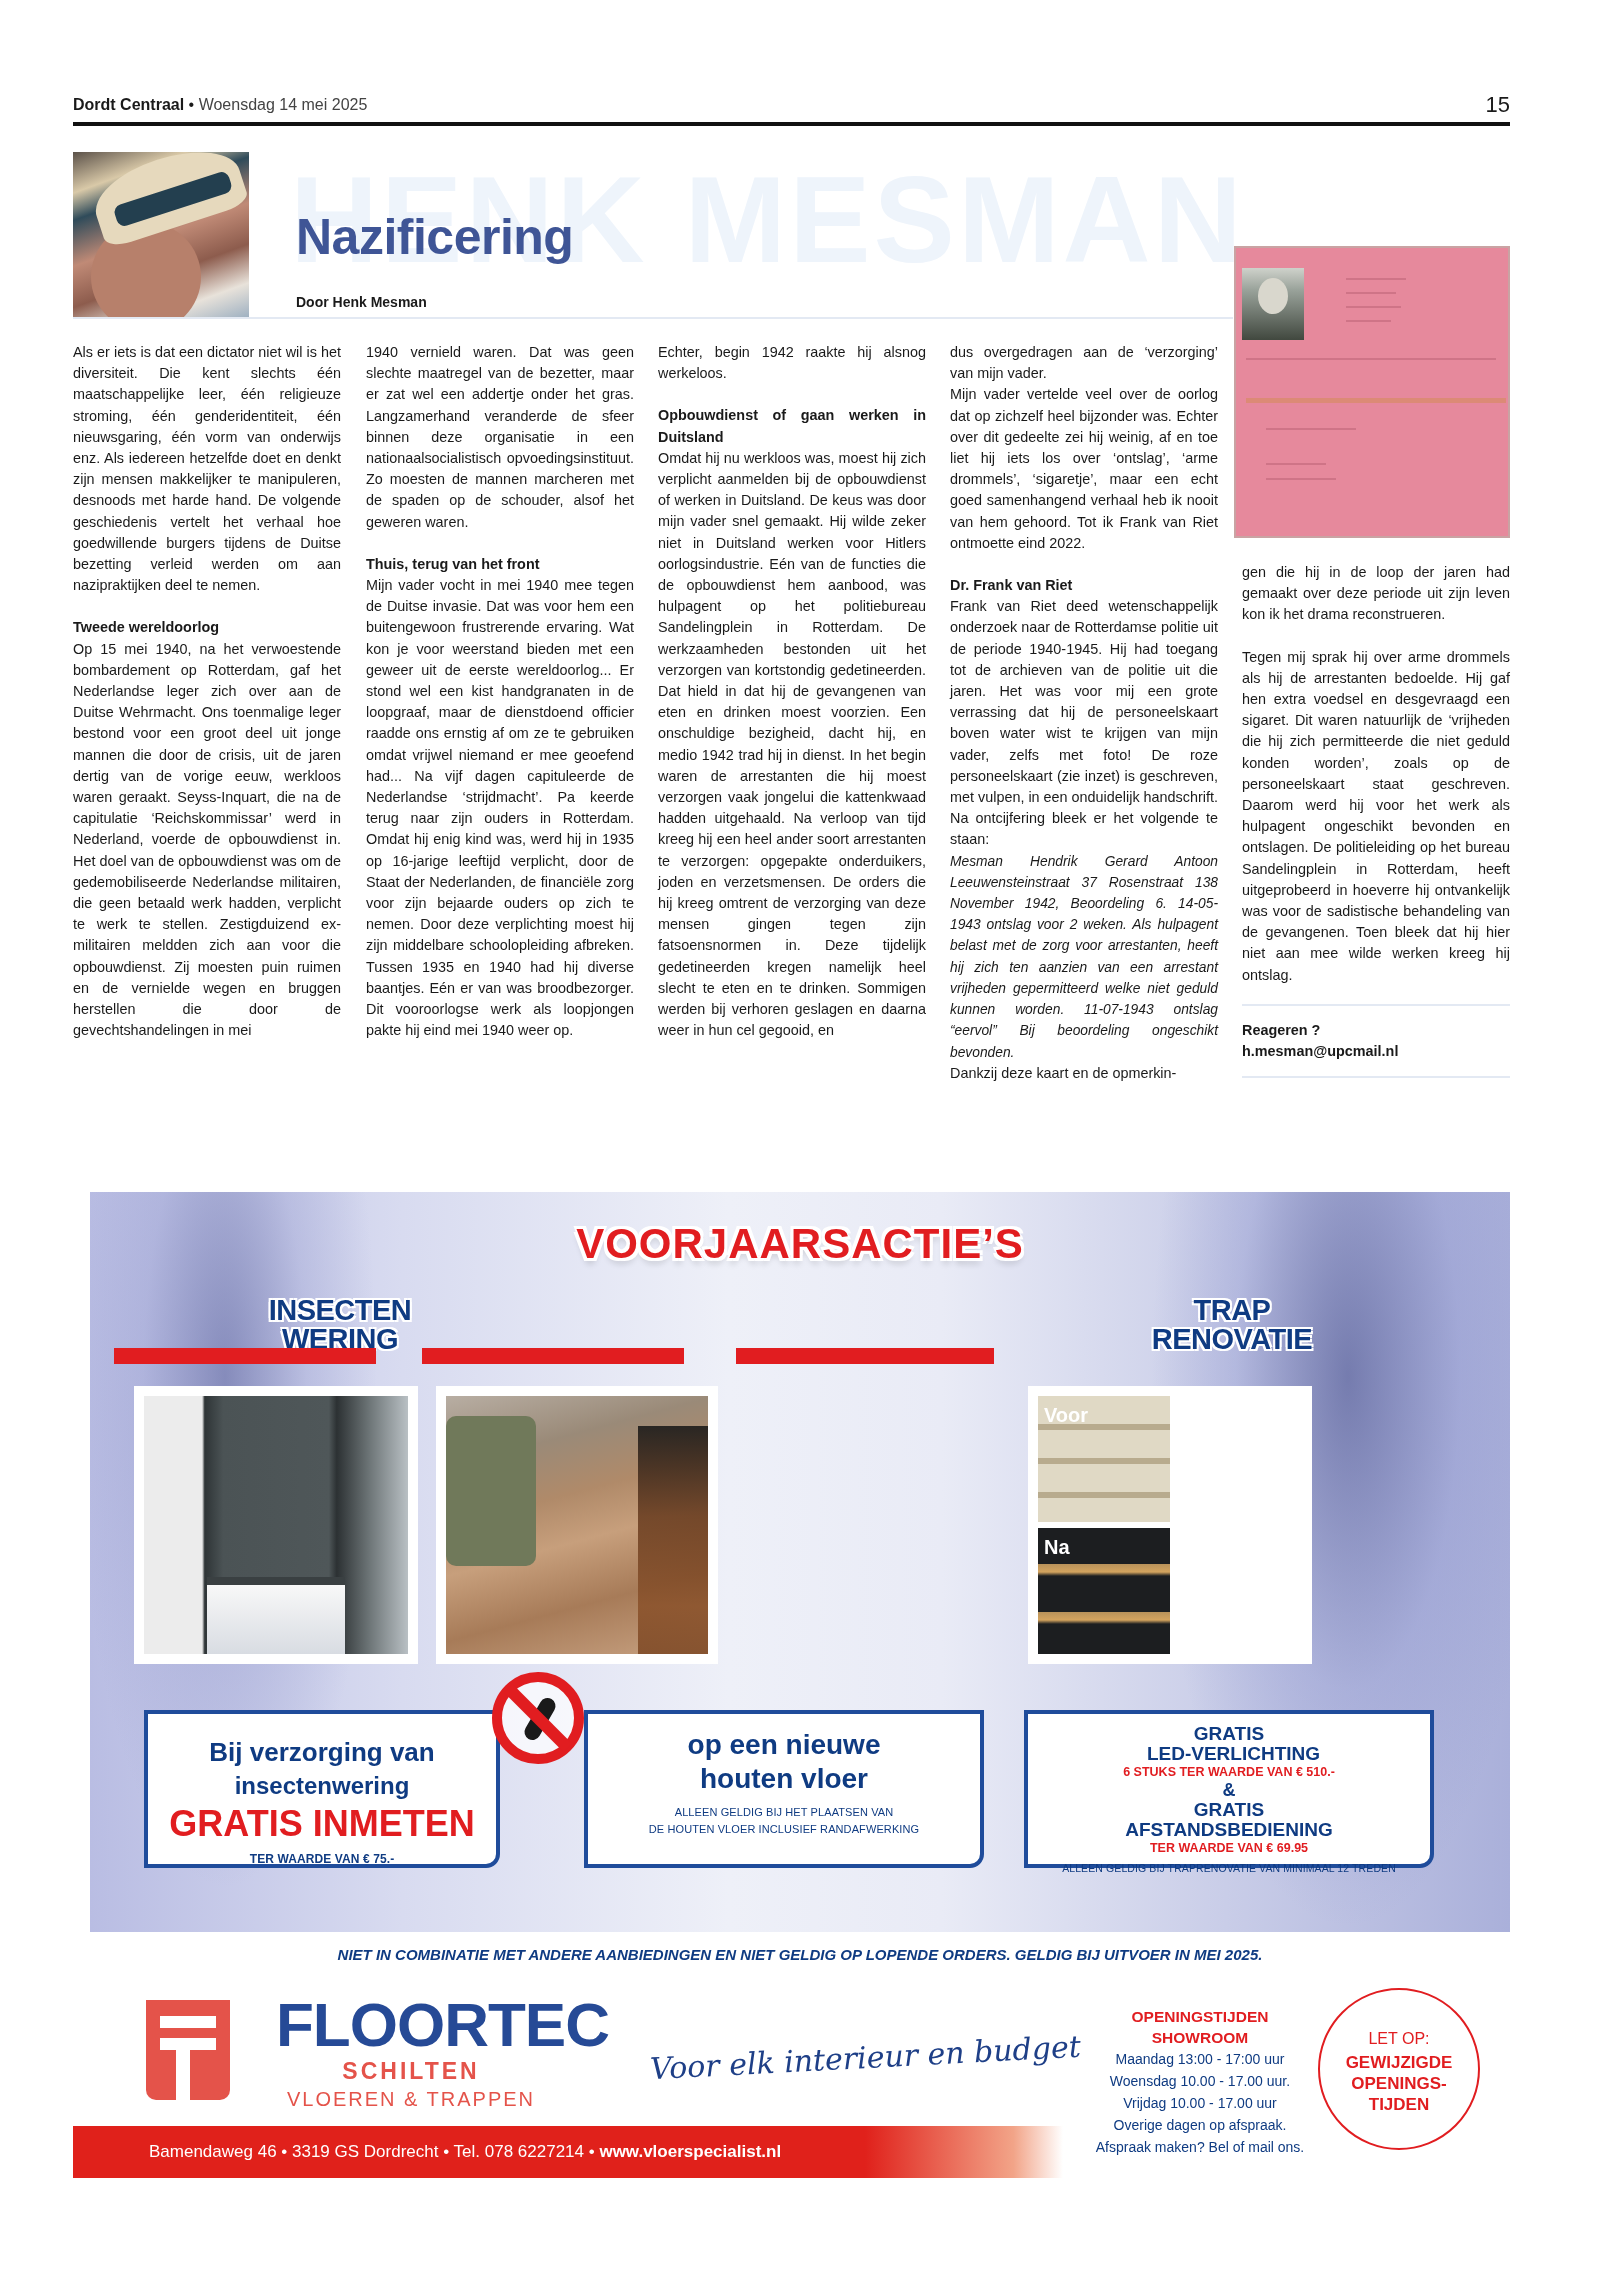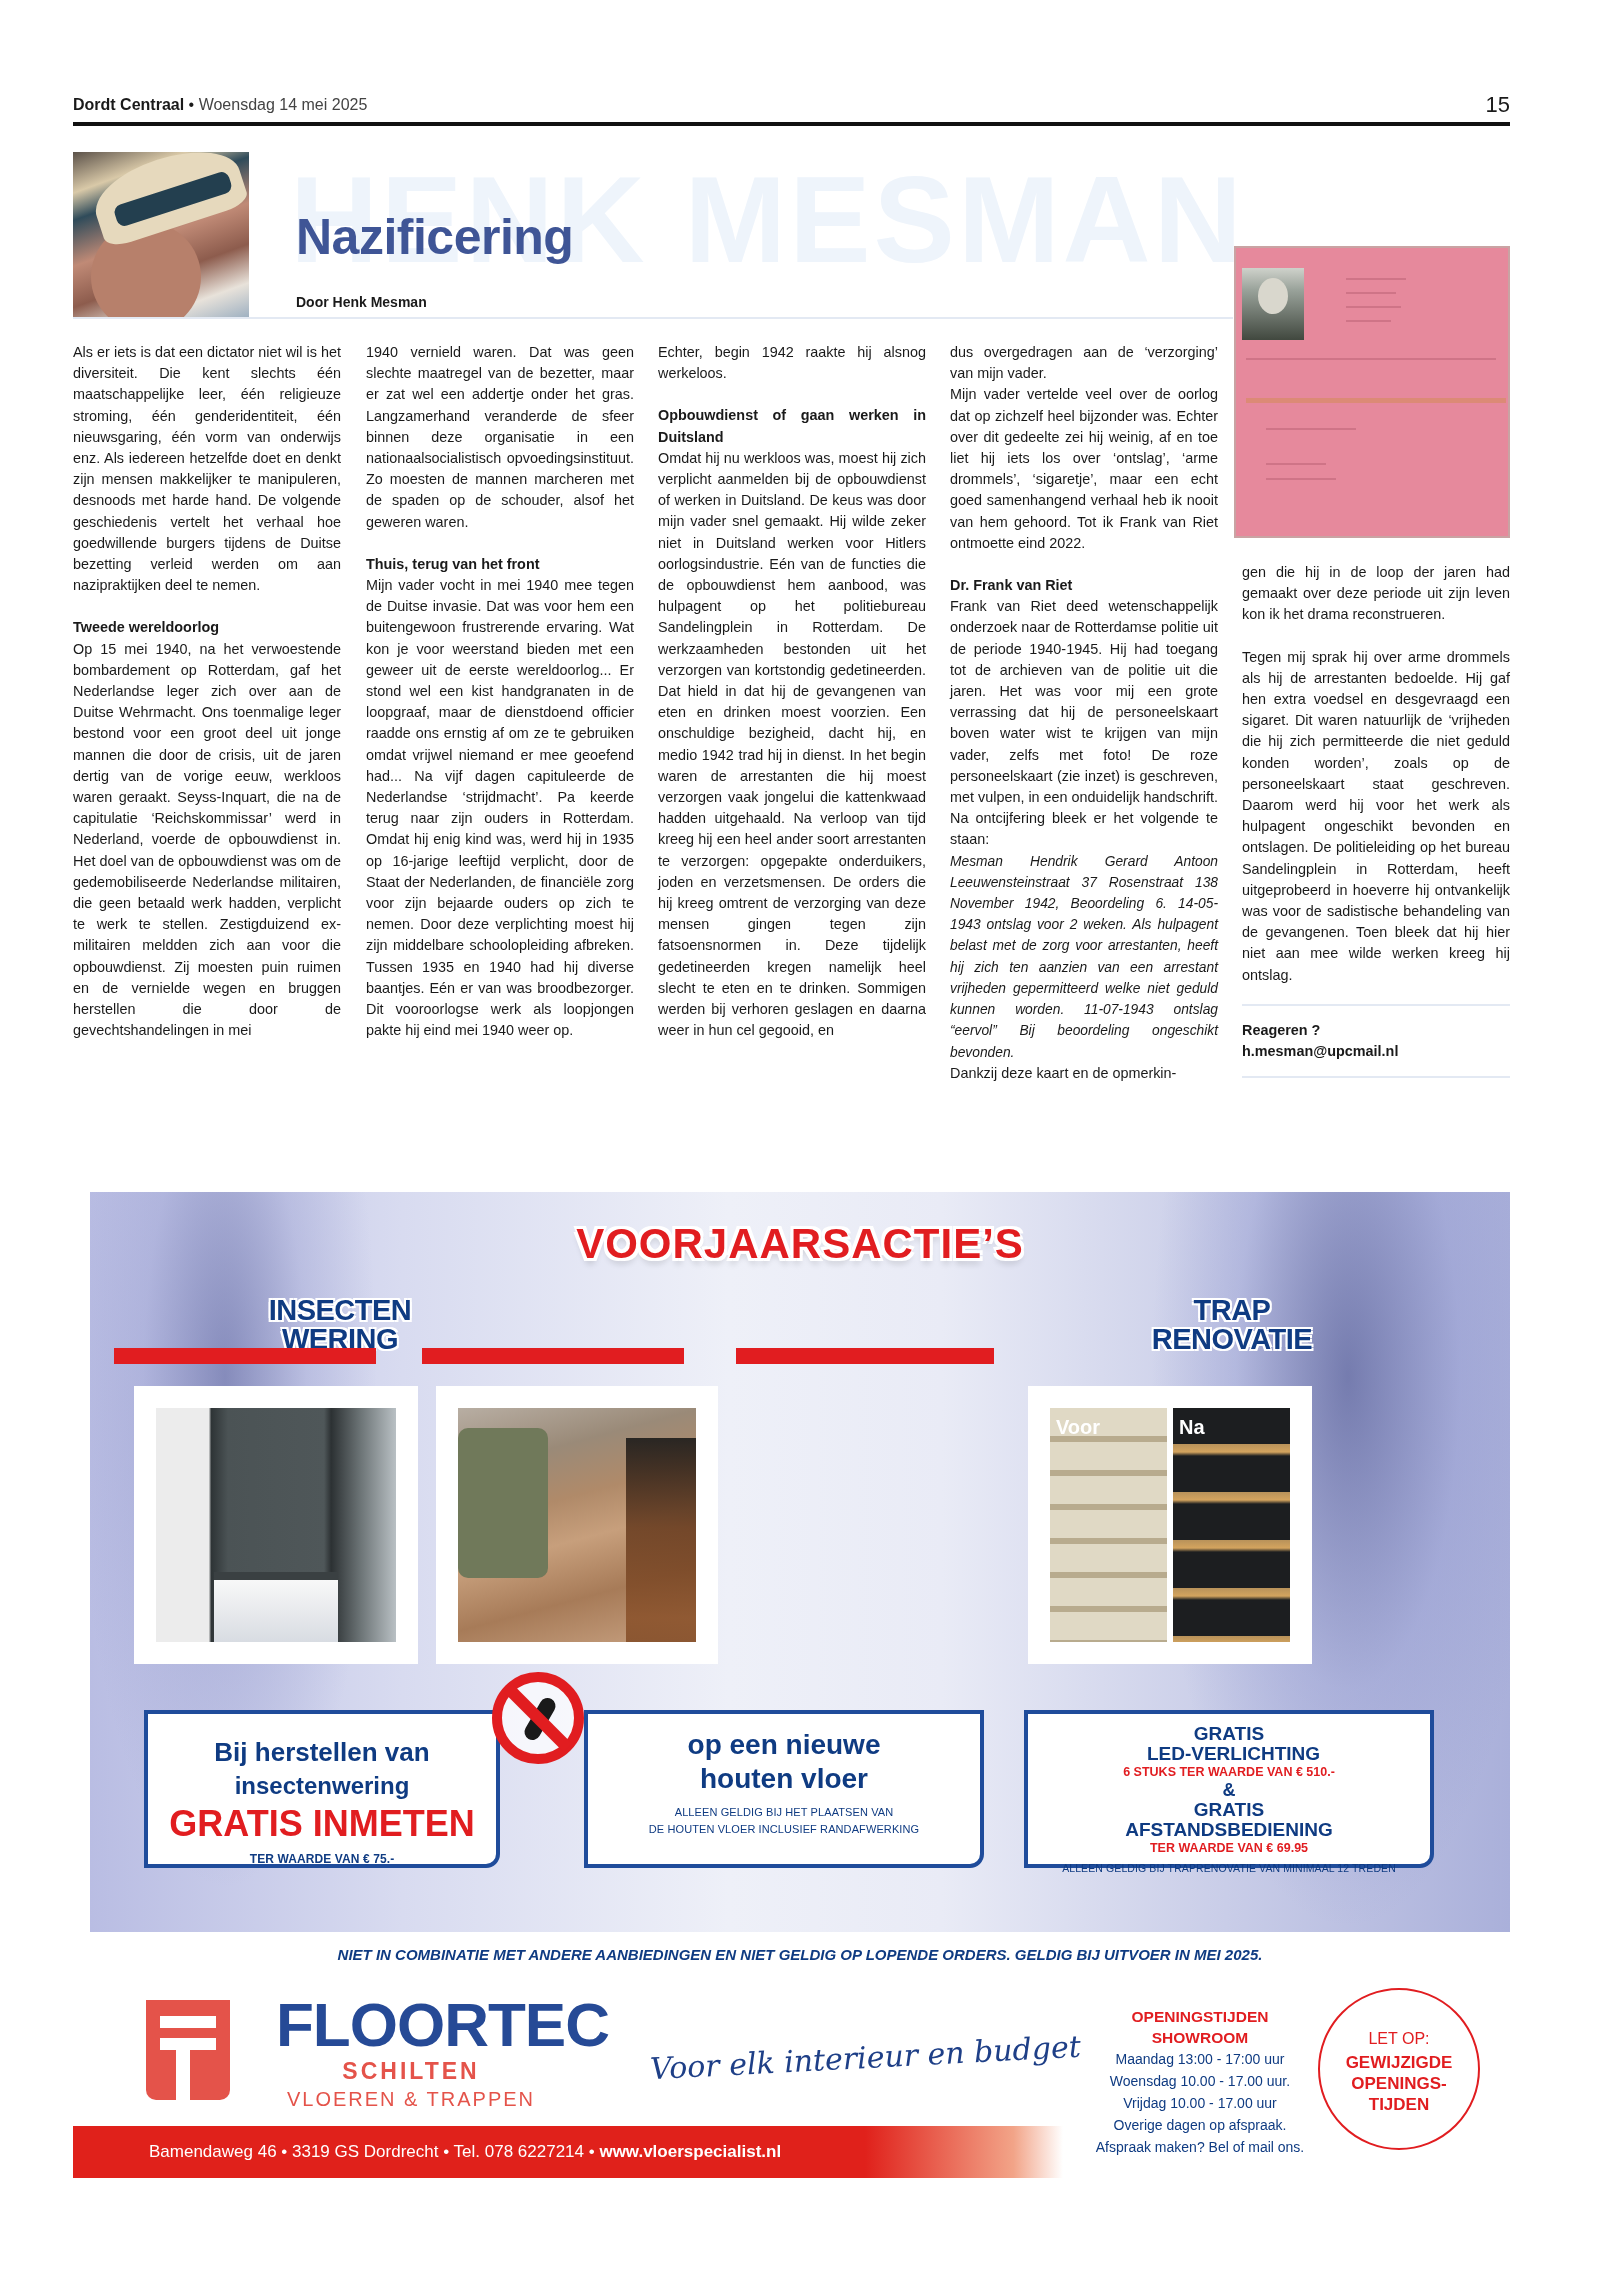--- a/index.html
+++ b/index.html
@@ -42,21 +42,21 @@
   .col .reply-rule { height: 2px; background: #e3e9f3; margin: 18px 0 14px 0; }
   .col .reply { font-weight: bold; }
 
   
   .ad { left: 90px; top: 1192px; width: 1420px; height: 740px; background: linear-gradient(90deg,#b9bde3 0%,#d8dbf0 22%,#eef0f8 45%,#e9ebf6 60%,#c9cde8 80%,#aab0da 100%); overflow: hidden; }
   .ad .figure-l { position:absolute; left: 0; top: 0; width: 300px; height: 740px; background: radial-gradient(ellipse at 45% 25%, rgba(80,88,150,0.55) 0%, rgba(140,146,200,0.3) 35%, rgba(255,255,255,0) 65%); }
   .ad .figure-r { position:absolute; right: 0; top: 0; width: 360px; height: 740px; background: radial-gradient(ellipse at 55% 25%, rgba(70,78,140,0.6) 0%, rgba(130,138,200,0.3) 40%, rgba(255,255,255,0) 70%); }
   .ad-title { position: absolute; left: 0; width: 1420px; top: 28px; text-align: center; font-size: 42px; font-weight: 900; color: #e11d20; letter-spacing: 1px; text-shadow: 3px 3px 0 #fff, -3px -3px 0 #fff, 3px -3px 0 #fff, -3px 3px 0 #fff, 0 6px 6px rgba(0,0,0,0.15); font-family: "Liberation Sans", sans-serif; }
   .cat { position: absolute; width: 320px; text-align: center; font-size: 29px; font-weight: 900; line-height: 29px; color: #0f3b82; text-shadow: 2px 2px 0 #fff,-2px -2px 0 #fff,2px -2px 0 #fff,-2px 2px 0 #fff; letter-spacing: -0.5px; }
   .cat-bar { position: absolute; height: 16px; background: #e11d20; }
-  .photo-frame { position: absolute; background: #fff; padding: 22px; }
+  .photo-frame { position: absolute; background: #fff; padding: 10px; flex-direction: column; }
   .photo { width: 100%; height: 100%; position: relative; overflow: hidden; }
   .ph-door { background: linear-gradient(90deg,#ececec 0%,#ececec 22%,#2e3436 23%,#4b5355 30%,#4f5759 70%,#2c3133 73%,#6b7375 85%,#b9c0c4 100%); }
   .ph-door .screen { position:absolute; left: 24%; bottom: 0; width: 52%; height: 30%; background: linear-gradient(180deg,#f8f8f8,#d8dce2); border-top: 8px solid #3a4042; }
   .ph-floor { background: linear-gradient(165deg,#b8aea3 0%,#9a8a78 22%,#b08a69 40%,#c79f7c 55%,#a77b58 75%,#c8a282 100%); }
   .ph-floor .chair { position:absolute; right: 0; top: 30px; width: 70px; height: 300px; background: linear-gradient(180deg,#1c1b1a 0%,#6b3f22 30%,#8b532c 60%,#6e3f20 100%); opacity: 0.9; }
   .ph-floor .armchair { position:absolute; left: 0; top: 20px; width: 90px; height: 150px; background: #70795a; border-radius: 10px; }
   .ph-stair { background: repeating-linear-gradient(180deg,#e0d9c5 0px,#e0d9c5 28px,#b8ab8e 28px,#b8ab8e 34px); }
   .ph-stair-dark { background: repeating-linear-gradient(180deg,#1c1e20 0px,#1c1e20 36px,#b8925a 36px,#d4a45e 44px,#1c1e20 48px); }
   .photo-label { position:absolute; top: 8px; left: 6px; color: #fff; font-size: 20px; font-weight: bold; }
   .offer { position: absolute; background: #fff; border: 4px solid #1f4c9b; border-radius: 0 0 14px 0; text-align: center; color: #0f3b82; font-weight: 900; }
@@ -191,21 +191,21 @@
   <div class="photo-frame" style="left:938px;top:194px;width:284px;height:278px;display:flex;gap:6px;">
     <div class="photo ph-stair" style="width:50%;">
       <span class="photo-label">Voor</span>
     </div>
     <div class="photo ph-stair-dark" style="width:50%;">
       <span class="photo-label">Na</span>
     </div>
   </div>
 
   <div class="offer" style="left:54px;top:518px;width:356px;height:158px;padding-top:22px;">
-    <div style="font-size:26px;line-height:33px;">Bij herstellen van</div>
+    <div style="font-size:26px;line-height:33px;">Bij verzorging van</div>
     <div style="font-size:24px;line-height:33px;">insectenwering</div>
     <div class="red" style="font-size:36px;line-height:44px;">GRATIS INMETEN</div>
     <div class="small" style="margin-top:6px;">TER WAARDE VAN € 75.-</div>
   </div>
   <div class="no-mosquito"></div>
 
   <div class="offer" style="left:494px;top:518px;width:400px;height:158px;padding-top:14px;">
     <div style="font-size:28px;line-height:34px;">op een nieuwe</div>
     <div style="font-size:28px;line-height:34px;">houten vloer</div>
     <div class="small" style="font-weight:normal;margin-top:8px;font-size:11px;line-height:17px;">ALLEEN GELDIG BIJ HET PLAATSEN VAN</div>

